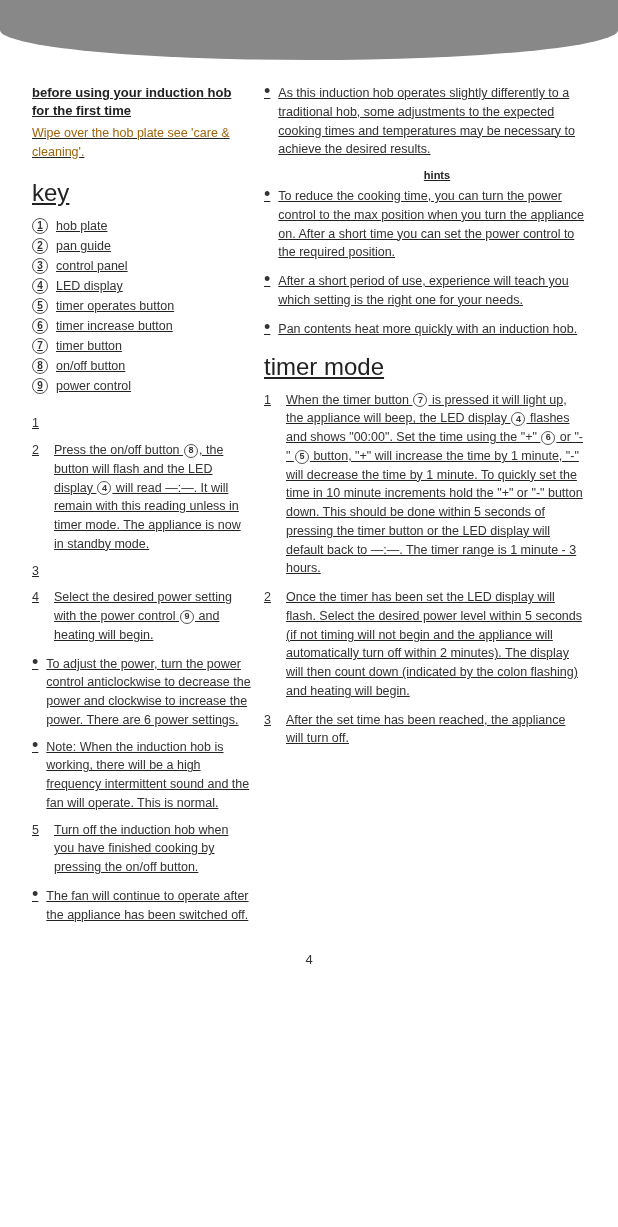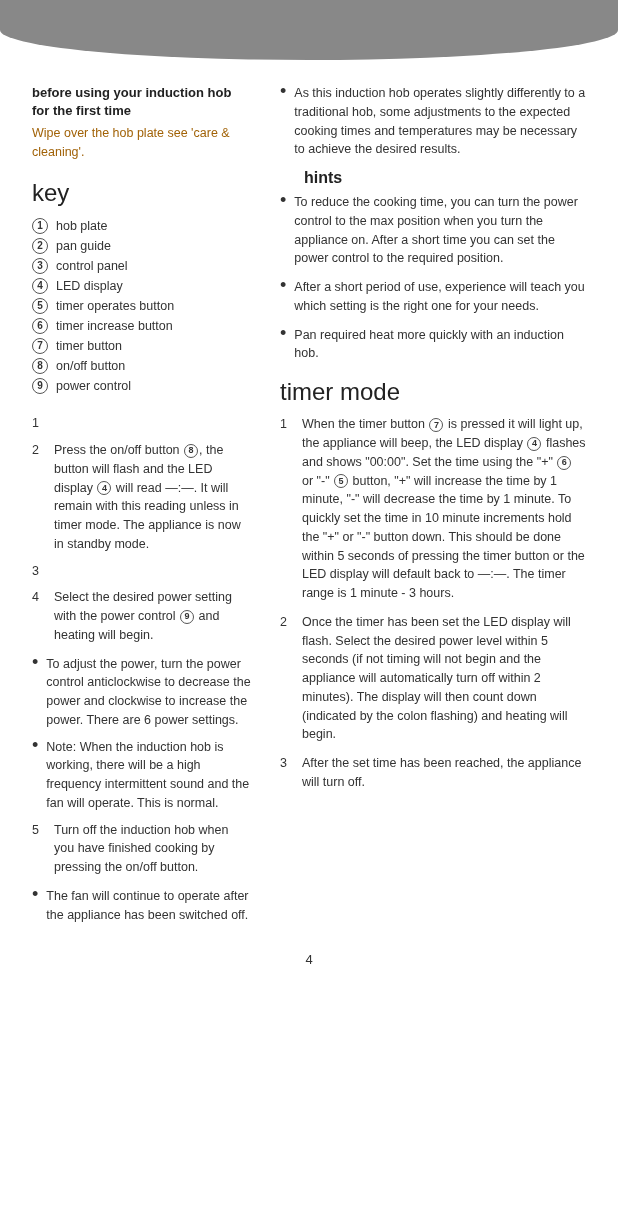--- a/index.html
+++ b/index.html
@@ -22,21 +22,22 @@
       margin-bottom: 0;
     }
 
     .page-content {
       padding: 24px 32px 40px 32px;
     }
 
     
     .two-col {
       display: flex;
-      gap: 28px;
+      gap: 12px;
+      text-decoration: underline;
     }
 
     .col-left {
       flex: 0 0 220px;
       max-width: 220px;
     }
 
     .col-right {
       flex: 1;
     }
@@ -158,24 +159,25 @@
       align-items: flex-start;
       font-size: 12.5px;
       line-height: 1.5;
       margin-bottom: 10px;
       color: #333;
     }
 
     
     .hints-heading {
       font-weight: bold;
-      font-size: 16px;
+      font-size: 11px;
       margin-bottom: 6px;
       margin-top: 4px;
       padding-left: 24px;
+      text-align: center;
     }
 
     
     .timer-section {
       margin-top: 16px;
     }
 
     .timer-numbered-list li {
       margin-bottom: 10px;
     }
@@ -332,21 +334,21 @@
         <li>
           <span class="bullet-dot">•</span>
           <span>To reduce the cooking time, you can turn the power control to the max position when you turn the appliance on. After a short time you can set the power control to the required position.</span>
         </li>
         <li>
           <span class="bullet-dot">•</span>
           <span>After a short period of use, experience will teach you which setting is the right one for your needs.</span>
         </li>
         <li>
           <span class="bullet-dot">•</span>
-          <span>Pan required heat more quickly with an induction hob.</span>
+          <span>Pan contents heat more quickly with an induction hob.</span>
         </li>
       </ul>
 
       <div class="timer-section">
         <div class="section-heading-large">timer mode</div>
 
         <ul class="numbered-list timer-numbered-list">
 
           <li>
             <span class="num-marker">1</span>

